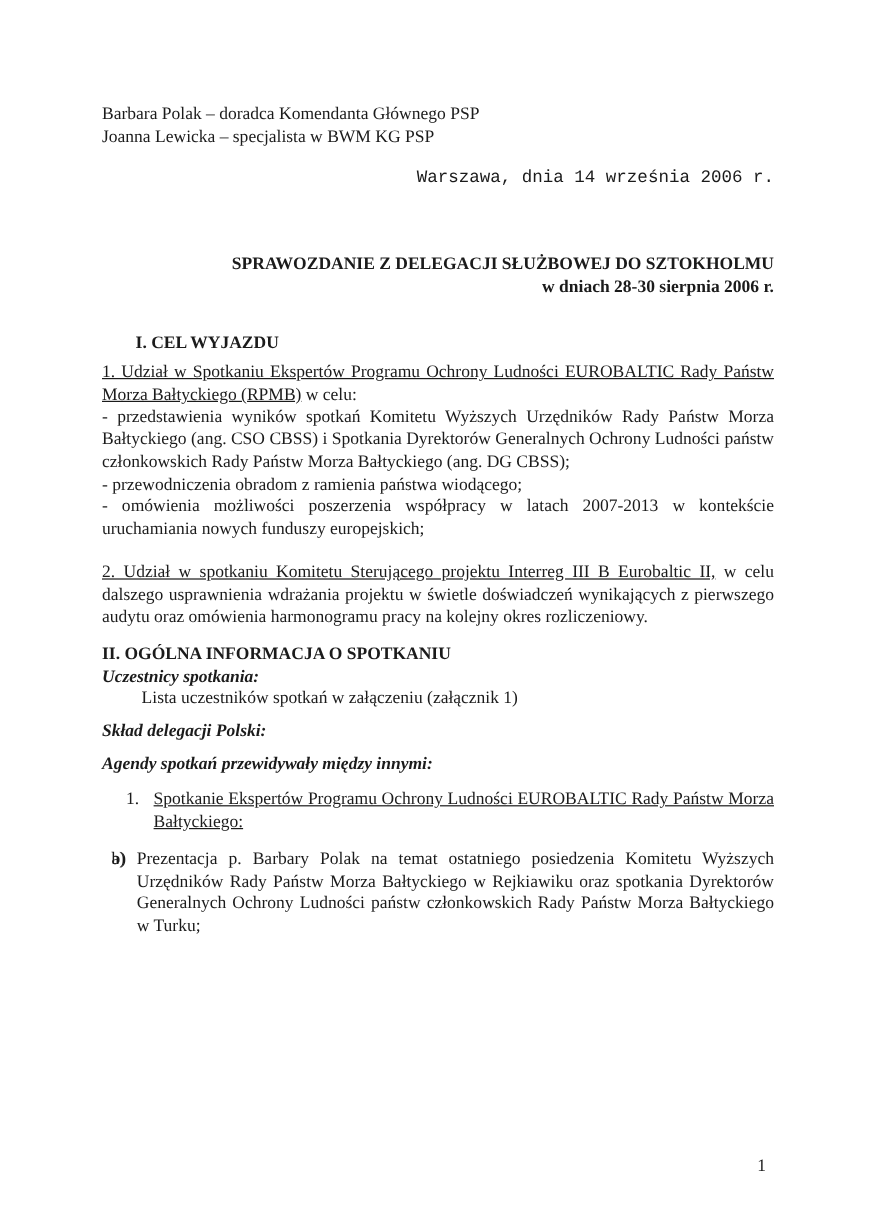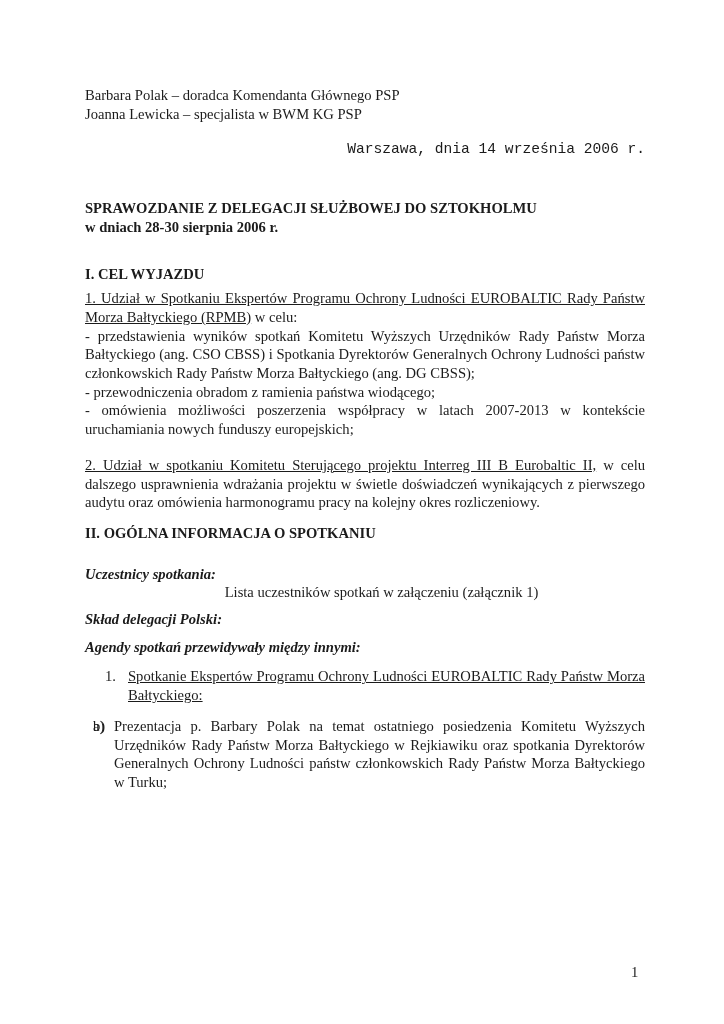--- a/index.html
+++ b/index.html
@@ -26,39 +26,39 @@
   }
   p { margin: 0; }
   .just { text-align: justify; }
   .u { text-decoration: underline; }
   .dateline {
     text-align: right;
     margin-top: 17px;
     font-family: Liberation Mono, monospace;
   }
   .doc-title {
-    margin-top: 40px;
-    text-align: left;
+    margin-top: 52px;
+    text-align: right;
     font-weight: bold;
   }
   .sec-heading {
     font-weight: bold;
   }
-  .sec-heading.first { margin-top: 28px; }
+  .sec-heading.first { margin-top: 28px; margin-left: 28px; }
   .sec-heading.second { margin-top: 12px; font-family: Liberation Serif, serif; }
   .para1 { margin-top: 6px; }
   .para2 { margin-top: 17px; }
   .label-bi {
     font-weight: bold;
     font-style: italic;
   }
-  .label-participants { margin-top: 22px; }
+  .label-participants { }
   .label-delegation { margin-top: 8px; }
   .label-agenda { margin-top: 9px; }
-  .indent1 { padding-left: 33px; text-align: center; }
+  .indent1 { padding-left: 33px; }
   .delegation-block {
     margin-top: 12px;
     padding-left: 33px;
   }
   .num-item {
     margin-top: 11px;
     position: relative;
     padding-left: 43px;
   }
   .num-item .marker {

